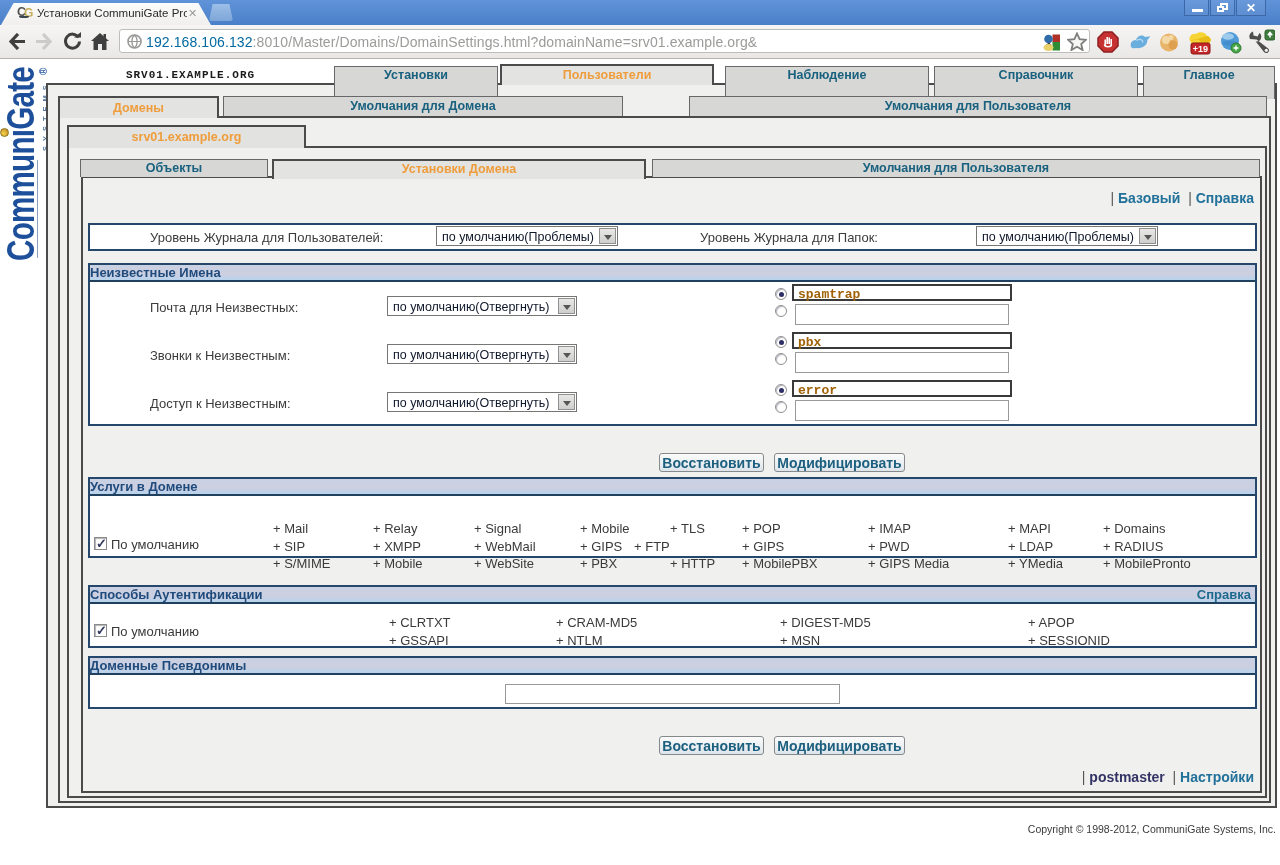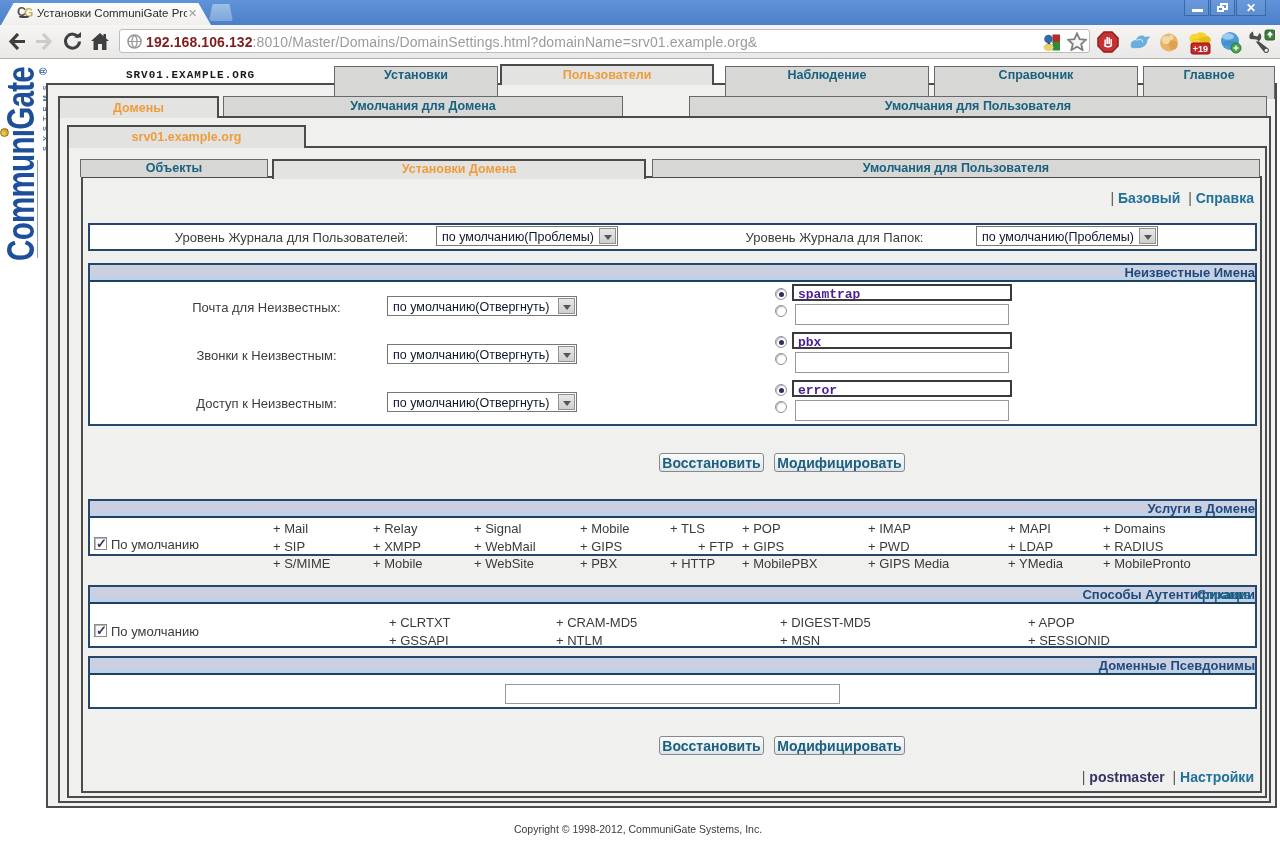--- a/index.html
+++ b/index.html
@@ -22,21 +22,21 @@
   clip-path:polygon(15% 0,85% 0,100% 100%,0 100%)}
 .winbtn{top:0;height:16px;border:1px solid #3c68a8;border-top:none;background:rgba(255,255,255,0.06)}
 #wmin{left:1184px;width:25px}
 #wmax{left:1210px;width:25px}
 #wclose{left:1236px;width:30px}
 #toolbar{left:0;top:25px;width:1280px;height:34px;
   background:linear-gradient(#f6f5f3,#e9e8e6);border-bottom:1px solid #b4b3b1}
 #omnibox{left:119px;top:29px;width:971px;height:24px;background:#fff;
   border:1px solid #bdbdbb;border-radius:3px}
 #urltext{left:146px;top:34px;font:14px "Liberation Sans";color:#9b9b99;letter-spacing:0.1px}
-#urltext b{color:#7f1d1d;font-weight:bold}
+#urltext b{color:#0369a1;font-weight:normal}
 
 #page{left:0;top:60px;width:1280px;height:805px;background:#fff}
 
 .cont{background:#f0f0ee;border:2px solid #4b4b4b}
 #c1{left:46px;top:83px;width:1231px;height:725px}
 #c2{left:58px;top:116px;width:1213px;height:687px}
 #c3{left:67px;top:146px;width:1200px;height:652px}
 #c4{left:81px;top:176px;width:1181px;height:617px}
 
 .tab{background:#d7d7d5;border:1px solid #68686a;border-bottom:none;
@@ -67,50 +67,50 @@
 #t4c{left:652px;width:608px}
 
 .toplinks{font:bold 14px "Liberation Sans";color:#21719a}
 .toplinks s{color:#555;text-decoration:none;font-weight:normal}
 #links1{right:26px;top:190px;text-align:right}
 #links2{right:26px;top:769px;text-align:right}
 #links2 b{color:#333366}
 .wbox{background:#fff;border:2px solid #24476b;left:88px;width:1169px}
 .hdrbar{position:absolute;left:0;top:0;width:100%;height:17px;
   background:linear-gradient(180deg,#c9d1e3,#cccfe0 60%,#b7d3ed);border-bottom:2px solid #20405e;
-  text-align:right;font:bold 13px "Liberation Sans";color:#1f4a7c;line-height:15px}
+  text-align:left;font:bold 13px "Liberation Sans";color:#1f4a7c;line-height:15px}
 
 #box1{top:223px;height:28px}
 
 #box2{top:263px;height:163px}
 
-#box3{top:499px;height:57px}
+#box3{top:477px;height:81px}
 
 #box4{top:585px;height:63px}
 
 #box5{top:656px;height:53px}
-.lbl{font:13px "Liberation Sans";color:#3c3c3c;text-align:center}
+.lbl{font:13px "Liberation Sans";color:#3c3c3c;text-align:left}
 .sel{background:#fff;border:1px solid #767674;height:20px;box-sizing:border-box}
 .sel .st{position:absolute;left:5px;top:2.5px;font:12.5px "Liberation Sans";color:#0f172a;white-space:nowrap}
 .sel .sb{position:absolute;right:1px;top:1px;width:17px;bottom:1px;
   background:linear-gradient(#e8e8e6,#cfcfcd);border:1px solid #909090}
 .sel .sb:after{content:"";position:absolute;left:4px;top:6px;border:4px solid transparent;border-top:5px solid #555}
 .ti{background:#fff;box-sizing:border-box}
-.ti.filled{border:2px solid #3a3a3a;font:bold 13px "Liberation Mono";color:#4c1d95;padding:1px 0 0 4px}
+.ti.filled{border:2px solid #3a3a3a;font:bold 13px "Liberation Mono";color:#a16207;padding:1px 0 0 4px}
 .ti.empty{border:1px solid #999}
 .radio{width:12px;height:12px;border-radius:50%;background:#fff;
   border:1px solid #909090;box-shadow:inset 1px 1px 1px rgba(90,90,120,0.45)}
 .radio.on:after{content:"";position:absolute;left:2.5px;top:2.5px;width:5px;height:5px;border-radius:50%;background:#2e2e66}
 .cb{width:13px;height:13px;background:#fff;border:1px solid #8a8a8a;
   box-shadow:inset 1px 1px 1px rgba(0,0,0,0.3)}
 .cb:after{content:"\2713";position:absolute;left:1px;top:-2px;font:bold 13px "Liberation Sans";color:#333a5e}
 .item{font:13px "Liberation Sans";color:#3a3a3a;white-space:nowrap}
 .btn{background:linear-gradient(#fbfbfa,#e6ecf0 70%,#dde4ea);border:1px solid #86898c;border-radius:3px;
   text-align:center;font:bold 14px "Liberation Sans";color:#1d5f7e;height:19px;line-height:18px;box-sizing:border-box}
-#copyright{left:0;top:823px;width:1276px;text-align:center;font:10.5px "Liberation Sans";color:#3a3a3a}
+#copyright{left:0;top:823px;width:1276px;text-align:right;font:10.5px "Liberation Sans";color:#3a3a3a}
 
 #logo{left:4px;top:261px;width:196px;height:42px;transform:rotate(-90deg);transform-origin:0 0}
 #logobig{position:absolute;left:0;top:1px;font:bold 38px "Liberation Sans";color:#1d4f9b;letter-spacing:-1px;line-height:33px;white-space:nowrap;transform:scaleX(0.78);transform-origin:0 0}
 #idot{position:absolute;width:9px;height:9px;border-radius:50%;background:radial-gradient(circle at 35% 35%,#f2d24e,#d8a430 60%,#a87c1a);border:1px solid #8a7420;left:124px;top:-4px}
 #logoline{position:absolute;left:3px;top:33px;width:98px;height:1px;background:#8aa0bc}
 #logoreg{position:absolute;left:186px;top:34px;font:bold 10px "Liberation Sans";color:#1d4f9b}
 #logosys{position:absolute;left:110px;top:37px;font:7.5px "Liberation Sans";color:#54769d;letter-spacing:5px;font-weight:bold}
 </style></head>
 <body>
 
@@ -281,21 +281,21 @@
 <div class="abs item" style="left:580px;top:521px">+ Mobile</div>
 <div class="abs item" style="left:670px;top:521px">+ TLS</div>
 <div class="abs item" style="left:742px;top:521px">+ POP</div>
 <div class="abs item" style="left:868px;top:521px">+ IMAP</div>
 <div class="abs item" style="left:1008px;top:521px">+ MAPI</div>
 <div class="abs item" style="left:1103px;top:521px">+ Domains</div>
 <div class="abs item" style="left:273px;top:539px">+ SIP</div>
 <div class="abs item" style="left:373px;top:539px">+ XMPP</div>
 <div class="abs item" style="left:474px;top:539px">+ WebMail</div>
 <div class="abs item" style="left:580px;top:539px">+ GIPS</div>
-<div class="abs item" style="left:698px;top:539px">+ FTP</div>
+<div class="abs item" style="left:634px;top:539px">+ FTP</div>
 <div class="abs item" style="left:742px;top:539px">+ GIPS</div>
 <div class="abs item" style="left:868px;top:539px">+ PWD</div>
 <div class="abs item" style="left:1008px;top:539px">+ LDAP</div>
 <div class="abs item" style="left:1103px;top:539px">+ RADIUS</div>
 <div class="abs item" style="left:273px;top:556px">+ S/MIME</div>
 <div class="abs item" style="left:373px;top:556px">+ Mobile</div>
 <div class="abs item" style="left:474px;top:556px">+ WebSite</div>
 <div class="abs item" style="left:580px;top:556px">+ PBX</div>
 <div class="abs item" style="left:670px;top:556px">+ HTTP</div>
 <div class="abs item" style="left:742px;top:556px">+ MobilePBX</div>

